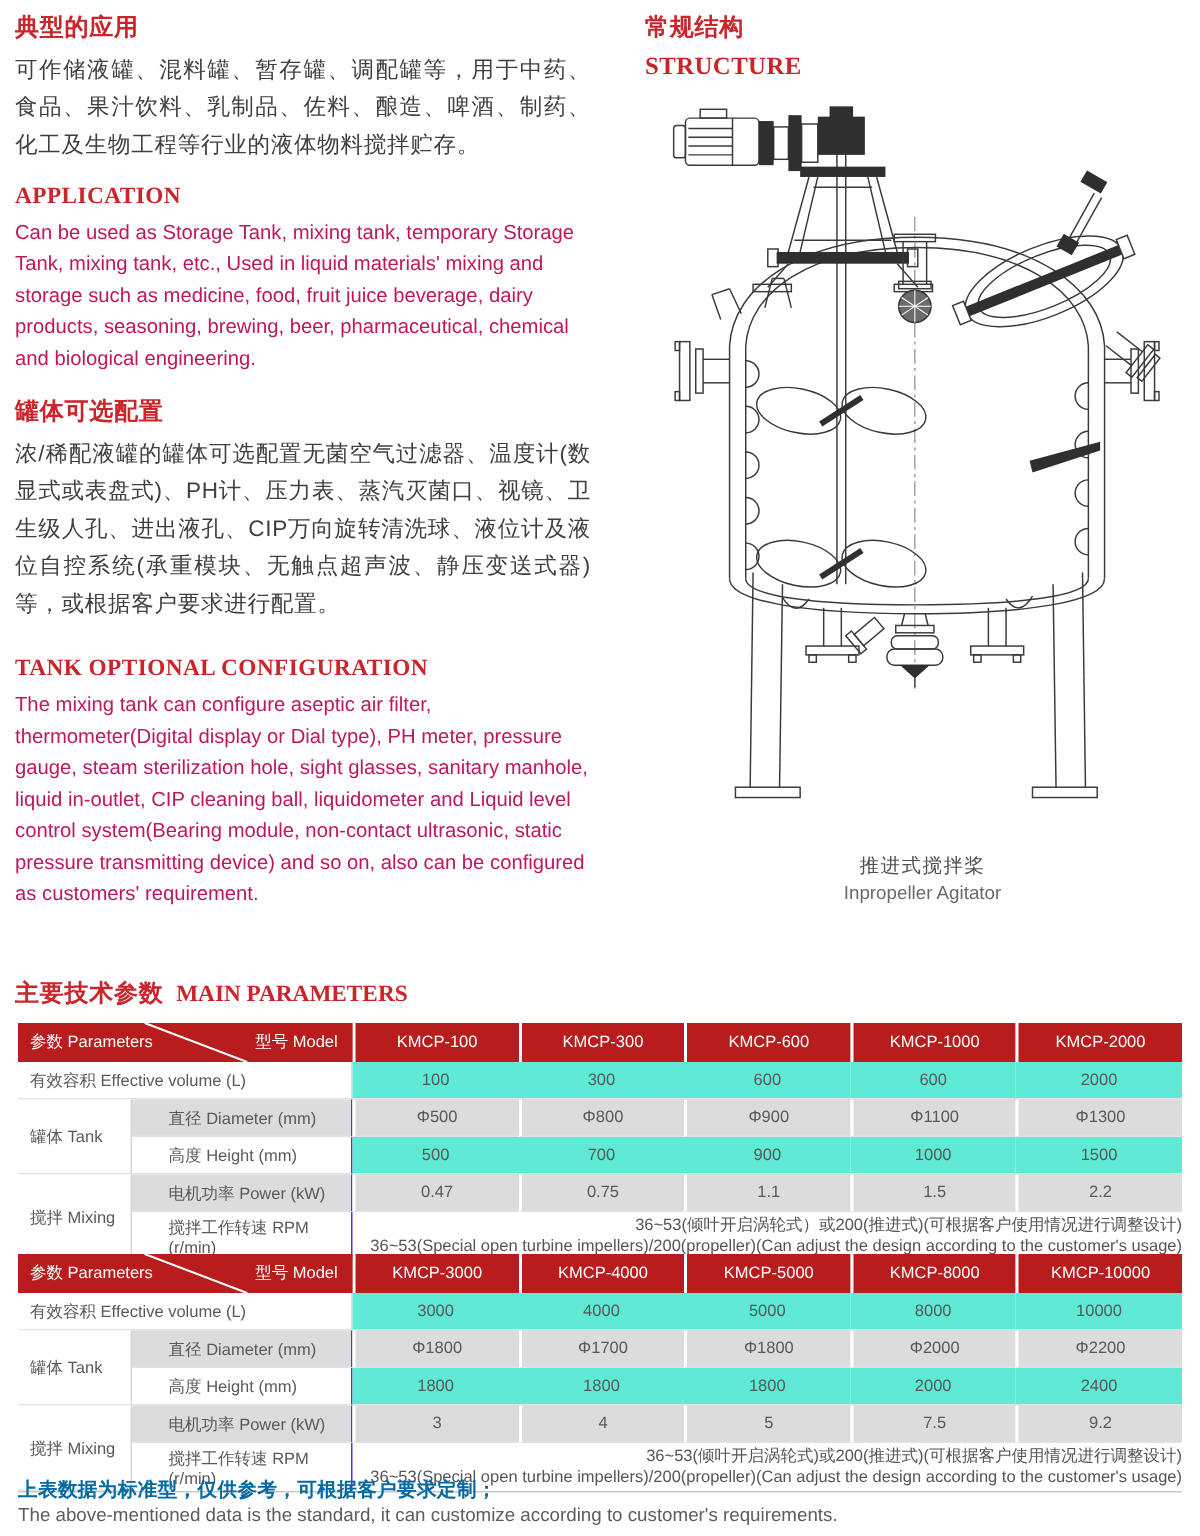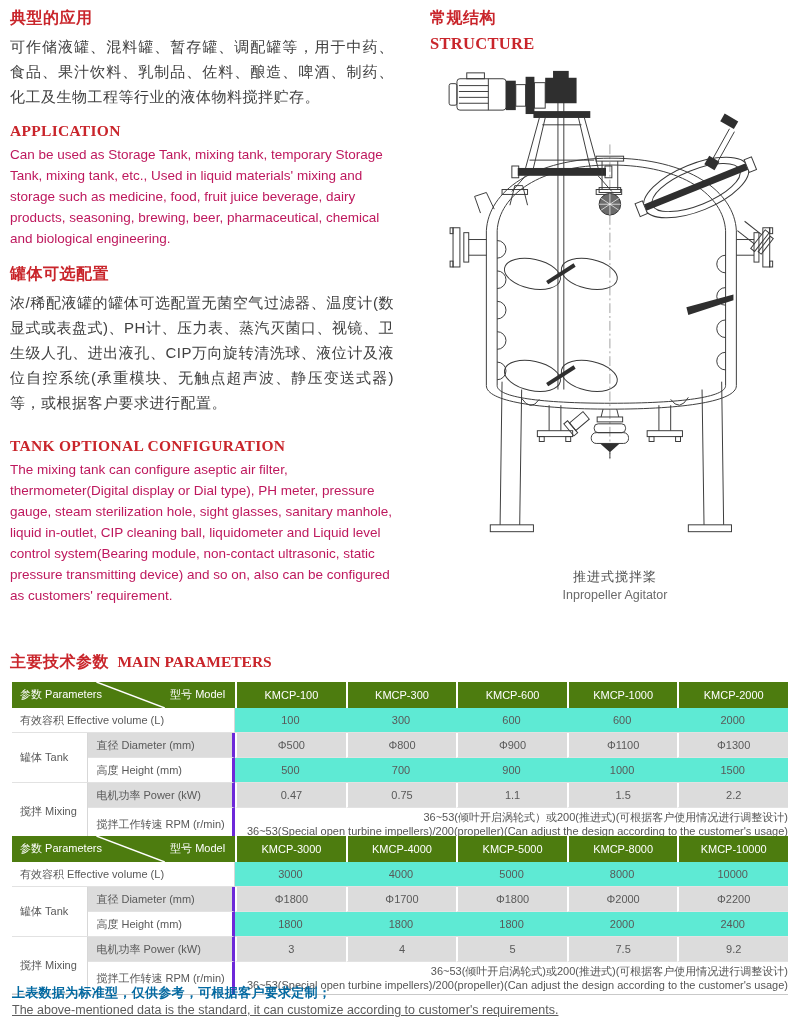--- a/index.html
+++ b/index.html
@@ -22,40 +22,40 @@
   .cap-en{font-size:12.5px;color:#6a6a6a;margin-top:2px;}
   
   .params-heading{position:absolute;left:10px;top:652px;}
   .params-heading .zh{font-size:16px;font-weight:bold;color:#c9252b;letter-spacing:.5px;}
   .params-heading .en{font-family:"Liberation Serif","DejaVu Serif",serif;font-size:15.5px;
                       font-weight:bold;color:#c9252b;margin-left:4px;}
   
   table.params{position:absolute;left:12px;width:776px;border-collapse:separate;border-spacing:0;
                table-layout:fixed;font-size:11px;color:#595959;border-bottom:1px solid #c9c9c9;}
   #table1{top:682px;} #table2{top:836px;}
-  table.params th{background:#4d7c0f;color:#fff;font-weight:normal;height:24px;
+  table.params th{background:#b91c1c;color:#fff;font-weight:normal;height:24px;
                   border-left:2px solid #fff;text-align:center;font-size:11px;}
   table.params th.corner{border-left:none;position:relative;text-align:left;}
   .corner .diag{position:absolute;left:0;top:0;width:100%;height:100%;}
   .corner-param{position:absolute;left:8px;top:5px;}
   .corner-model{position:absolute;right:10px;top:5px;}
   table.params td{height:22px;border-bottom:1px solid #e2e2e2;}
   table.params tr:last-child td{border-bottom:none;}
   td.lbl{padding-left:8px;background:#fff;border-right:1px solid #d7d7d7;}
   td.grp{padding-left:8px;background:#fff;border-right:1px solid #d7d7d7;vertical-align:middle;}
-  td.lbl2{padding-left:8px;background:#fff;border-right:3px solid #6d28d9;}
+  td.lbl2{padding-left:24px;background:#fff;border-right:1px solid #6d28d9;}
   td.val{text-align:center;background:#5eead4;}
   tr.r-gray td.g{background:#dcdcdc;}
   tr.r-gray td.val{border-left:2px solid #fff;}
   td.rpmcell{text-align:right;line-height:14px;padding:2px 0;height:30px;color:#555;}
   td.rpmcell .l1{font-size:11px;} td.rpmcell .l2{font-size:11px;}
   
   .notes{position:absolute;left:12px;top:984px;width:776px;}
   .note-zh{font-size:13px;font-weight:600;color:#0369a1;letter-spacing:.3px;}
-  .note-en{font-size:12.5px;color:#5c5c5c;margin-top:1px;text-decoration:underline;}
+  .note-en{font-size:12.5px;color:#5c5c5c;margin-top:1px;}
   
   .dwg{stroke:#3a3a3a;stroke-width:1;fill:none;}
   .dk{fill:#2f2f2f;stroke:none;}
   .ol{stroke:#3a3a3a;stroke-width:1;fill:#fff;}
 </style>
 </head>
 <body>
 
 <div class="page">
 

